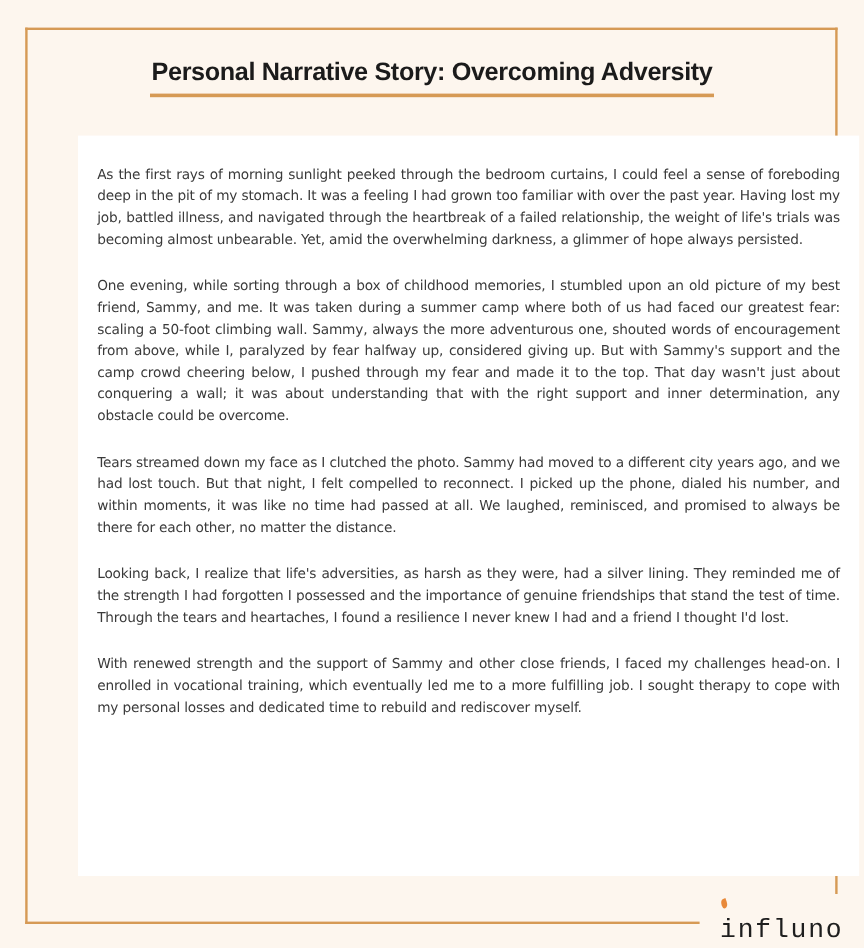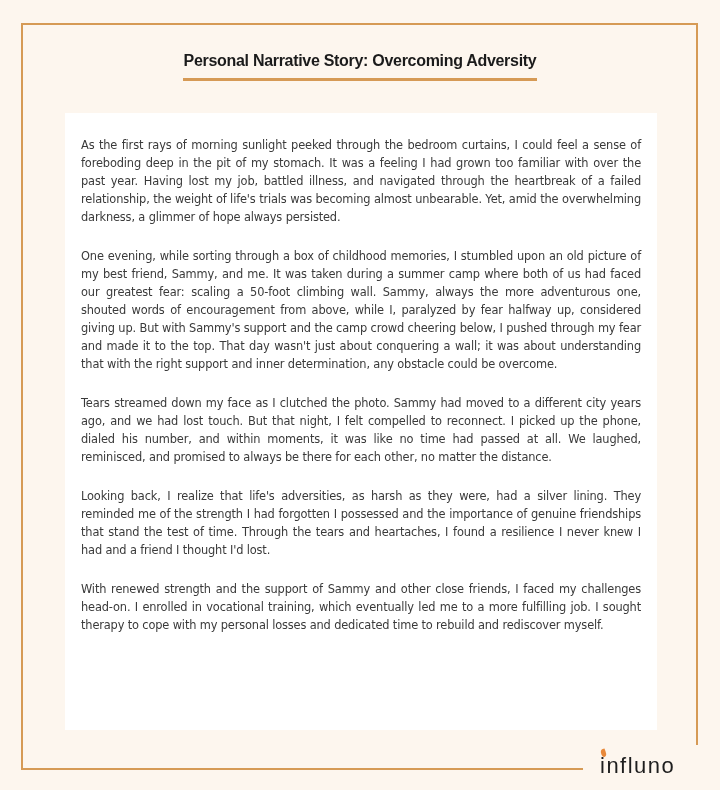--- a/index.html
+++ b/index.html
@@ -50,32 +50,32 @@
       position: absolute;
       left: 0;
       top: 48px;
       width: 720px;
       text-align: center;
     }
     .title {
       display: inline-block;
       font-family: "Liberation Sans", sans-serif;
       font-weight: bold;
-      font-size: 16px;
+      font-size: 21px;
       letter-spacing: -0.3px;
       color: #1b1b1b;
       padding: 0 1px 4px 1px;
       border-bottom: 3px solid #d69a55;
       line-height: 26px;
     }
     .panel {
       position: absolute;
       left: 65px;
       top: 113px;
-      width: 592px;
+      width: 651px;
       height: 617px;
       background: #ffffff;
       box-sizing: border-box;
       padding: 23px 16px 0 16px;
     }
     .para {
       margin: 0 0 21px 0;
       font-family: "DejaVu Sans", sans-serif;
       font-size: 11.4px;
       line-height: 18px;
@@ -86,22 +86,22 @@
     .logo {
       position: absolute;
       left: 600px;
       top: 752px;
       height: 30px;
       width: 100px;
     }
     .logo-text {
       position: absolute;
       left: 0;
-      top: 0;
-      font-family: Liberation Sans, sans-serif;
+      top: 10px;
+      font-family: Liberation Mono, monospace;
       font-size: 22px;
       letter-spacing: 1.5px;
       color: #1e1e1e;
       line-height: 28px;
     }
     .logo-flame {
       position: absolute;
       left: 1px;
       top: -3px;
       width: 5px;

